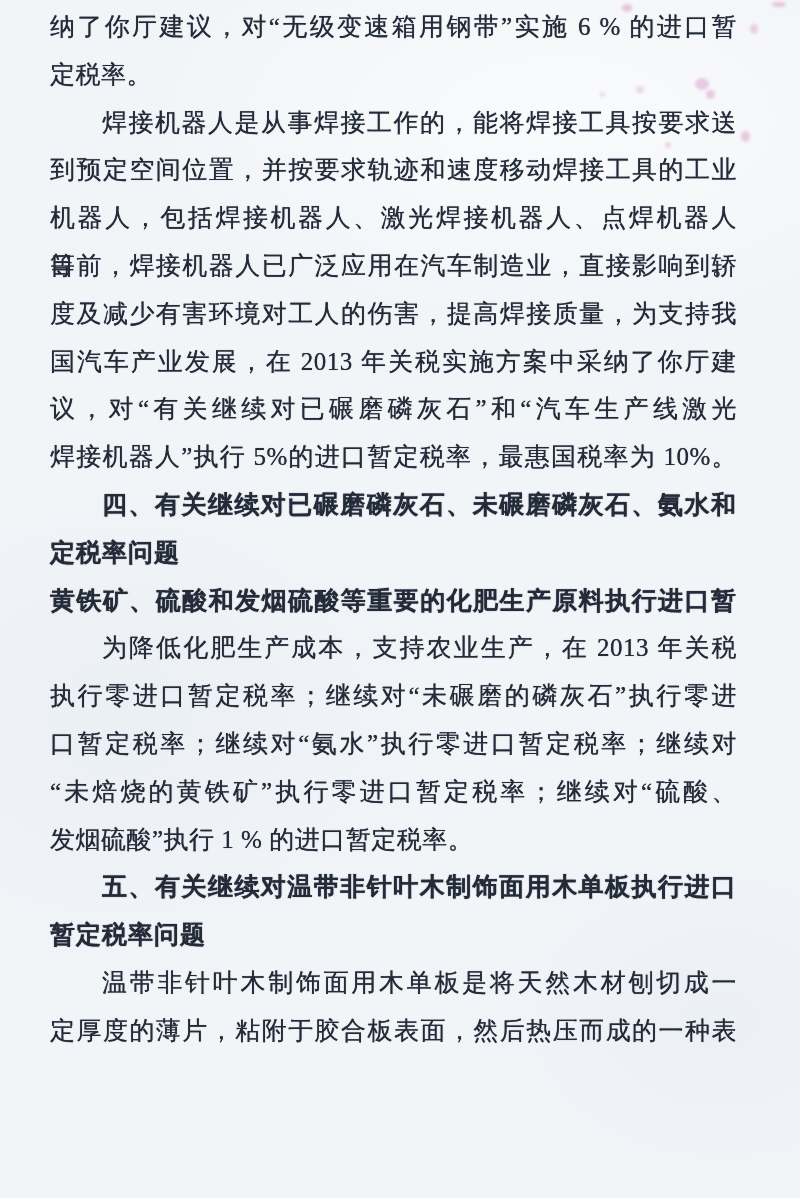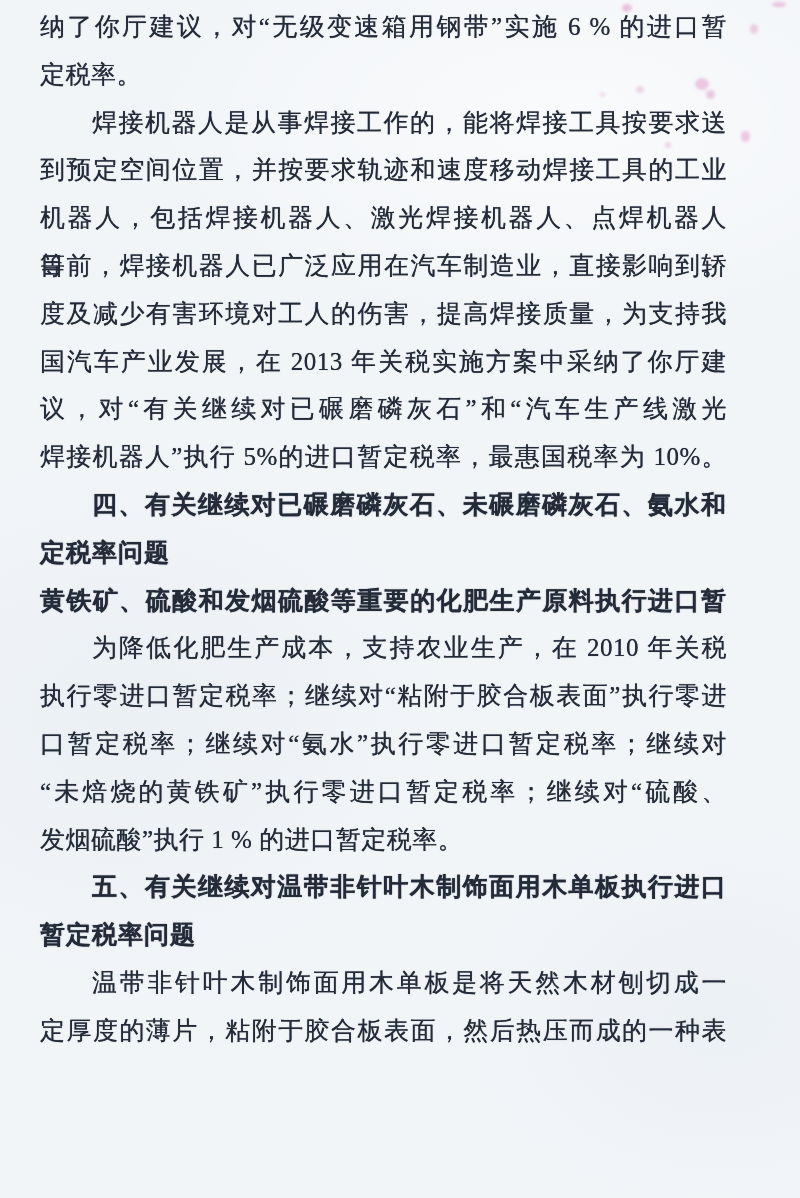--- a/index.html
+++ b/index.html
@@ -15,21 +15,21 @@
     box-sizing: border-box;
     font-family: "Liberation Serif", "DejaVu Serif", serif;
     
     background-image:
       radial-gradient(ellipse 600px 300px at 70% 10%, rgba(255,255,255,0.55), rgba(255,255,255,0) 70%),
       radial-gradient(ellipse 500px 400px at 15% 60%, rgba(222,230,238,0.35), rgba(255,255,255,0) 70%),
       radial-gradient(ellipse 400px 300px at 90% 85%, rgba(221,229,237,0.30), rgba(255,255,255,0) 70%);
   }
   .doc {
     position: absolute;
-    left: 40px;
+    left: 50px;
     top: 3px;
     width: 687px;
   }
   .line {
     height: 47.8px;
     line-height: 47.8px;
     font-size: 25px;
     letter-spacing: 0.5px;
     white-space: nowrap;
     text-shadow: 0 0 0.7px rgba(28, 36, 54, 0.85);
@@ -76,22 +76,22 @@
       <div class="line just">到预定空间位置，并按要求轨迹和速度移动焊接工具的工业</div>
       <div class="line just">机器人，包括焊接机器人、激光焊接机器人、点焊机器人等。</div>
       <div class="line just">目前，焊接机器人已广泛应用在汽车制造业，直接影响到轿</div>
       <div class="line just">度及减少有害环境对工人的伤害，提高焊接质量，为支持我</div>
       <div class="line just">国汽车产业发展，在 2013 年关税实施方案中采纳了你厅建</div>
       <div class="line just">议，对“有关继续对已碾磨磷灰石”和“汽车生产线激光</div>
       <div class="line just">焊接机器人”执行 5%的进口暂定税率，最惠国税率为 10%。</div>
       <div class="line bold indent just">四、有关继续对已碾磨磷灰石、未碾磨磷灰石、氨水和</div>
       <div class="line bold">定税率问题</div>
       <div class="line bold just">黄铁矿、硫酸和发烟硫酸等重要的化肥生产原料执行进口暂</div>
-      <div class="line indent just">为降低化肥生产成本，支持农业生产，在 2010 年关税</div>
-      <div class="line just">执行零进口暂定税率；继续对“粘附于胶合板表面”执行零进</div>
+      <div class="line indent just">为降低化肥生产成本，支持农业生产，在 2013 年关税</div>
+      <div class="line just">执行零进口暂定税率；继续对“未碾磨的磷灰石”执行零进</div>
       <div class="line just">口暂定税率；继续对“氨水”执行零进口暂定税率；继续对</div>
       <div class="line just">“未焙烧的黄铁矿”执行零进口暂定税率；继续对“硫酸、</div>
       <div class="line">发烟硫酸”执行 1 % 的进口暂定税率。</div>
       <div class="line bold indent just">五、有关继续对温带非针叶木制饰面用木单板执行进口</div>
       <div class="line bold">暂定税率问题</div>
       <div class="line indent just">温带非针叶木制饰面用木单板是将天然木材刨切成一</div>
       <div class="line just">定厚度的薄片，粘附于胶合板表面，然后热压而成的一种表</div>
     </div>
 
 </div>

